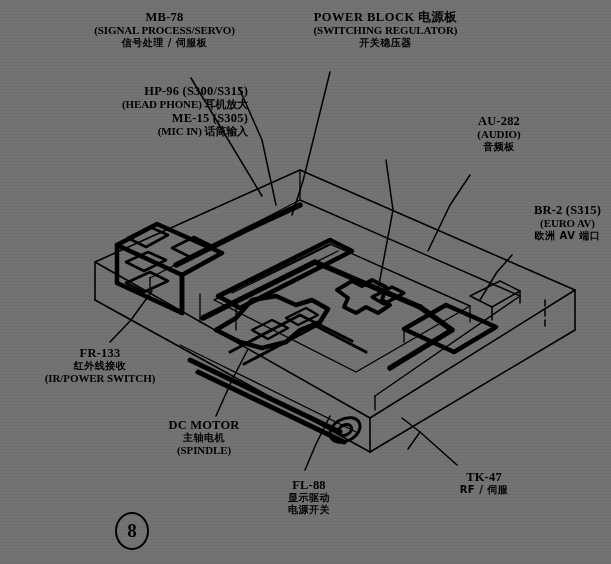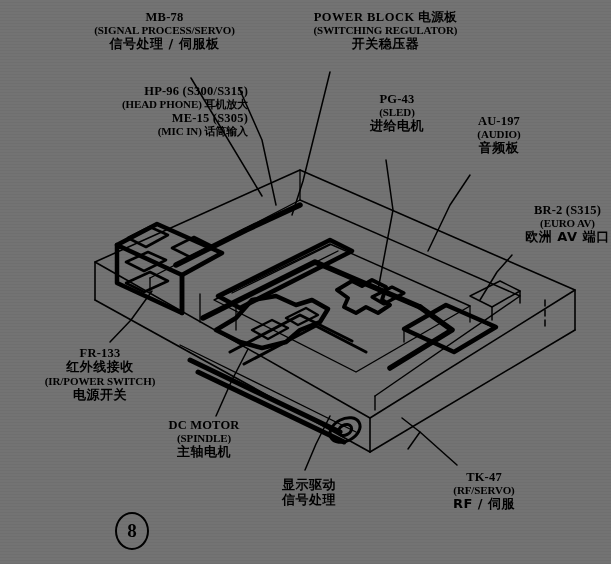--- a/index.html
+++ b/index.html
@@ -39,21 +39,21 @@
   }
   .ln-code {
     font-size: 12.5px;
     letter-spacing: 0.2px;
   }
   .ln-en {
     font-size: 11px;
     letter-spacing: -0.1px;
   }
   .ln-cn {
-    font-size: 13px;
+    font-size: 10px;
     font-family: "DejaVu Sans", "Liberation Sans", sans-serif;
     font-weight: bold;
     letter-spacing: 0.5px;
   }
   .al-center .ln { text-align: center; }
   .al-left   .ln { text-align: right; }
 
   
   #page-number {
     position: absolute;
@@ -241,58 +241,52 @@
     <span class="ln ln-code">ME-15 (S305)</span>
     <span class="ln ln-en">(MIC IN) 话筒输入</span>
   </div>
 
   <div class="callout al-center" style="left:278px; top:10px; width:215px;">
     <span class="ln ln-cn" style="font-size:12.5px; font-family:'Liberation Serif',serif;">POWER BLOCK 电源板</span>
     <span class="ln ln-en">(SWITCHING REGULATOR)</span>
     <span class="ln ln-cn">开关稳压器</span>
   </div>
 
-  <div class="callout al-center" style="left:352px; top:92px; width:90px;">
-    <span class="ln ln-code">PG-43</span>
-    <span class="ln ln-en">(SLED)</span>
-    <span class="ln ln-cn">进给电机</span>
-  </div>
 
   <div class="callout al-center" style="left:452px; top:114px; width:94px;">
-    <span class="ln ln-code">AU-197</span>
+    <span class="ln ln-code">AU-282</span>
     <span class="ln ln-en">(AUDIO)</span>
     <span class="ln ln-cn">音频板</span>
   </div>
 
   <div class="callout al-center" style="left:508px; top:203px; width:103px;margin-left:8px;">
     <span class="ln ln-code">BR-2 (S315)</span>
     <span class="ln ln-en">(EURO AV)</span>
     <span class="ln ln-cn">欧洲 AV 端口</span>
   </div>
 
   <div class="callout al-center" style="left:14px; top:346px; width:172px;">
     <span class="ln ln-code">FR-133</span>
     <span class="ln ln-cn">红外线接收</span>
     <span class="ln ln-en">(IR/POWER SWITCH)</span>
-    <span class="ln ln-cn">电源开关</span>
   </div>
 
   <div class="callout al-center" style="left:143px; top:418px; width:122px;">
     <span class="ln ln-code">DC MOTOR</span>
+    <span class="ln ln-cn">主轴电机</span>
     <span class="ln ln-en">(SPINDLE)</span>
-    <span class="ln ln-cn">主轴电机</span>
   </div>
 
   <div class="callout al-center" style="left:250px; top:478px; width:118px;">
+    <span class="ln ln-code">FL-88</span>
     <span class="ln ln-cn">显示驱动</span>
-    <span class="ln ln-cn">信号处理</span>
+    <span class="ln ln-cn">电源开关</span>
   </div>
 
   <div class="callout al-center" style="left:425px; top:470px; width:118px;">
     <span class="ln ln-code">TK-47</span>
-    <span class="ln ln-en">(RF/SERVO)</span>
     <span class="ln ln-cn">RF / 伺服</span>
   </div>
 
   <div id="page-number">8</div>
 
   <div id="grain"></div>
 </div>
 
 </body></html>

